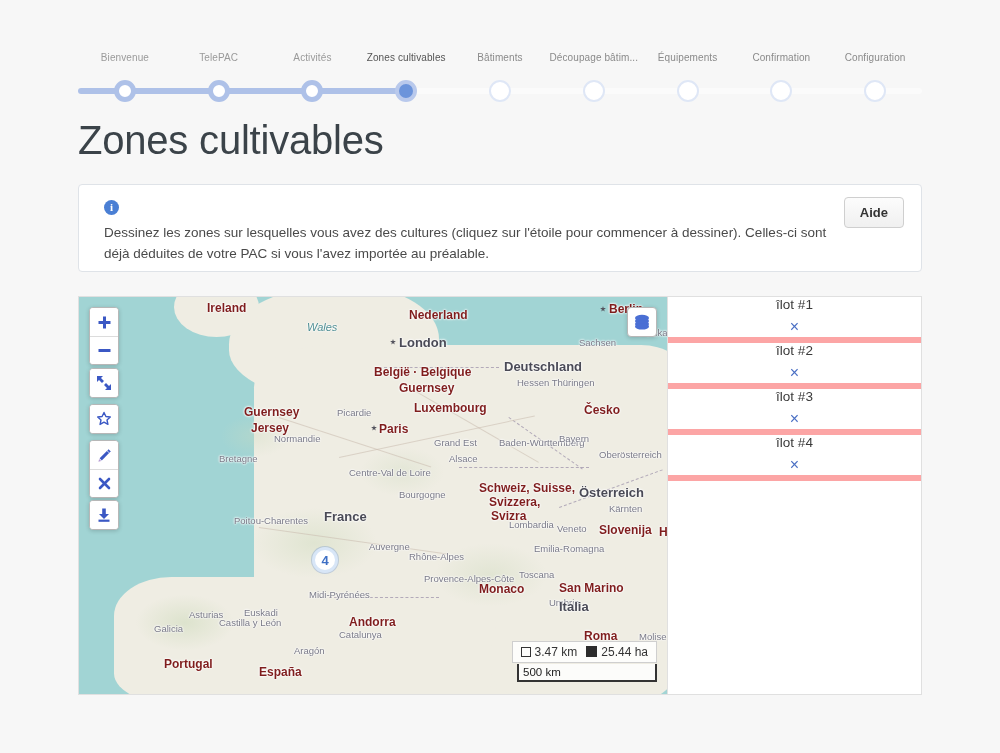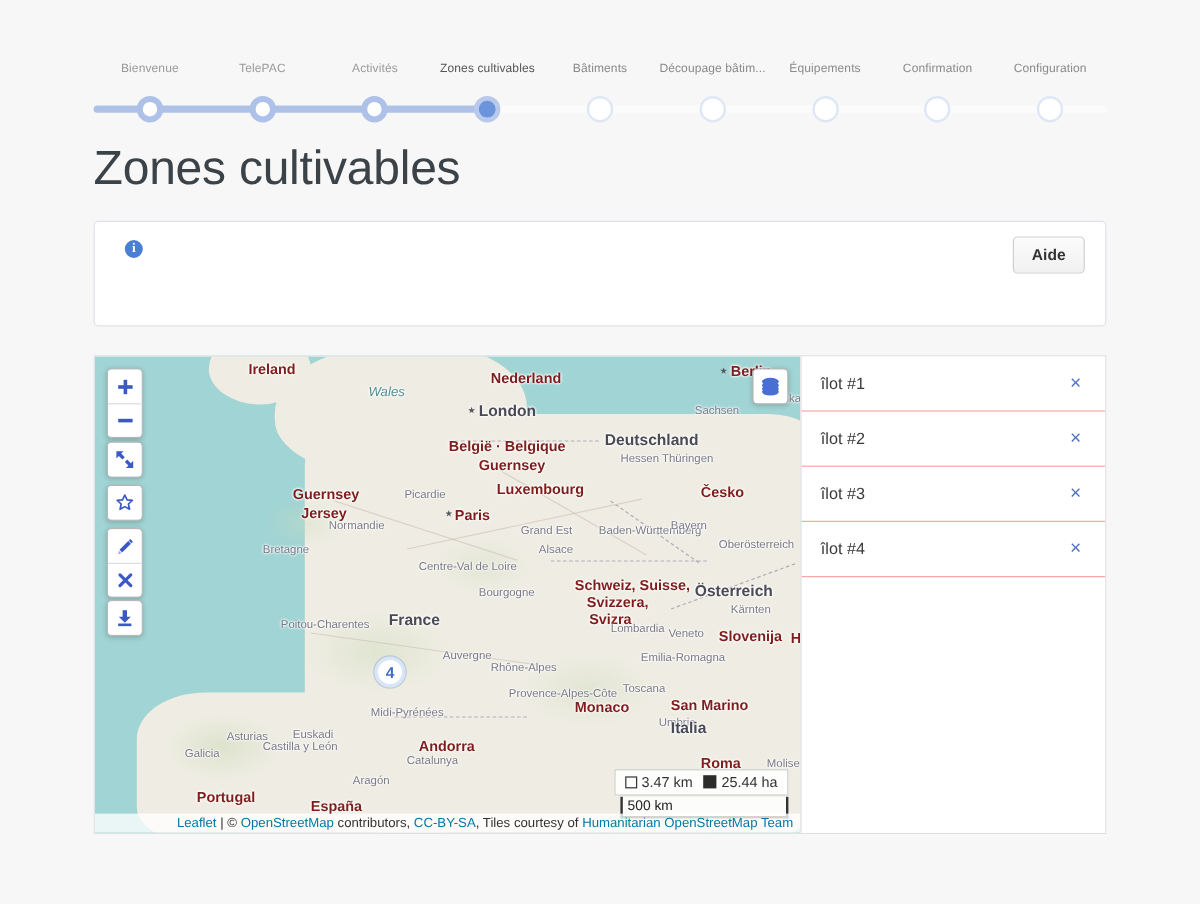--- a/index.html
+++ b/index.html
@@ -296,24 +296,25 @@
     width: 254px; height: 397px;
     background: #fff;
     border-left: 1px solid #e0e0e0;
   }
   .list-item {
     height: 46px;
     display: flex;
     align-items: center;
     justify-content: space-between;
     padding: 0 16px 0 16px;
-    border-bottom: 1px solid #fca5a5;
+    border-bottom: 6px solid #fca5a5;
     font-size: 13.5px;
     color: #3a3a3a;
     cursor: pointer;
+    flex-direction: column;
   }
   .list-item .rm {
     color: #4a6fc4;
     font-size: 16px;
     line-height: 1;
     cursor: pointer;
     padding: 2px 4px;
   }
 
   
@@ -370,20 +371,21 @@
         <div class="dot todo" style="left: 72.2222%;"></div>
         <div class="dot todo" style="left: 83.3333%;"></div>
         <div class="dot todo" style="left: 94.4444%;"></div>
       </div>
   </div>
 
   <div class="page-title">Zones cultivables</div>
 
   <div class="info-panel">
     <div class="info-icon">i</div>
+    <div class="info-text">Dessinez les zones sur lesquelles vous avez des cultures (cliquez sur l'étoile pour commencer à dessiner). Celles-ci sont déjà déduites de votre PAC si vous l'avez importée au préalable.</div>
     <div class="aide-btn">Aide</div>
   </div>
 
   <div class="map-wrap">
 
     <div class="map">
       <div class="map-base"></div>
 
       <div class="landmass" style="left:150px;top:-10px;width:210px;height:115px;border-radius:48% 40% 35% 55%/50% 45% 50% 45%;"></div>
       <div class="landmass" style="left:95px;top:-20px;width:85px;height:60px;border-radius:50%;"></div>
@@ -542,23 +544,20 @@
         <span>
           <span class="sq-open"></span><span>3.47 km</span>
         </span>
         <span>
           <span class="sq-fill"></span><span>25.44 ha</span>
         </span>
       </div>
 
       <div class="scale">500 km</div>
 
-      <div class="attrib">
-        <a href="#">Leaflet</a><span> | © </span><a href="#">OpenStreetMap</a><span> contributors, </span><a href="#">CC-BY-SA</a><span>, Tiles courtesy of </span><a href="#">Humanitarian OpenStreetMap Team</a>
-      </div>
     </div>
 
     <div class="list-panel" id="list-panel">
         <div class="list-item">
           <span>îlot #1</span>
           <span class="rm">×</span>
         </div>
         <div class="list-item">
           <span>îlot #2</span>
           <span class="rm">×</span>

